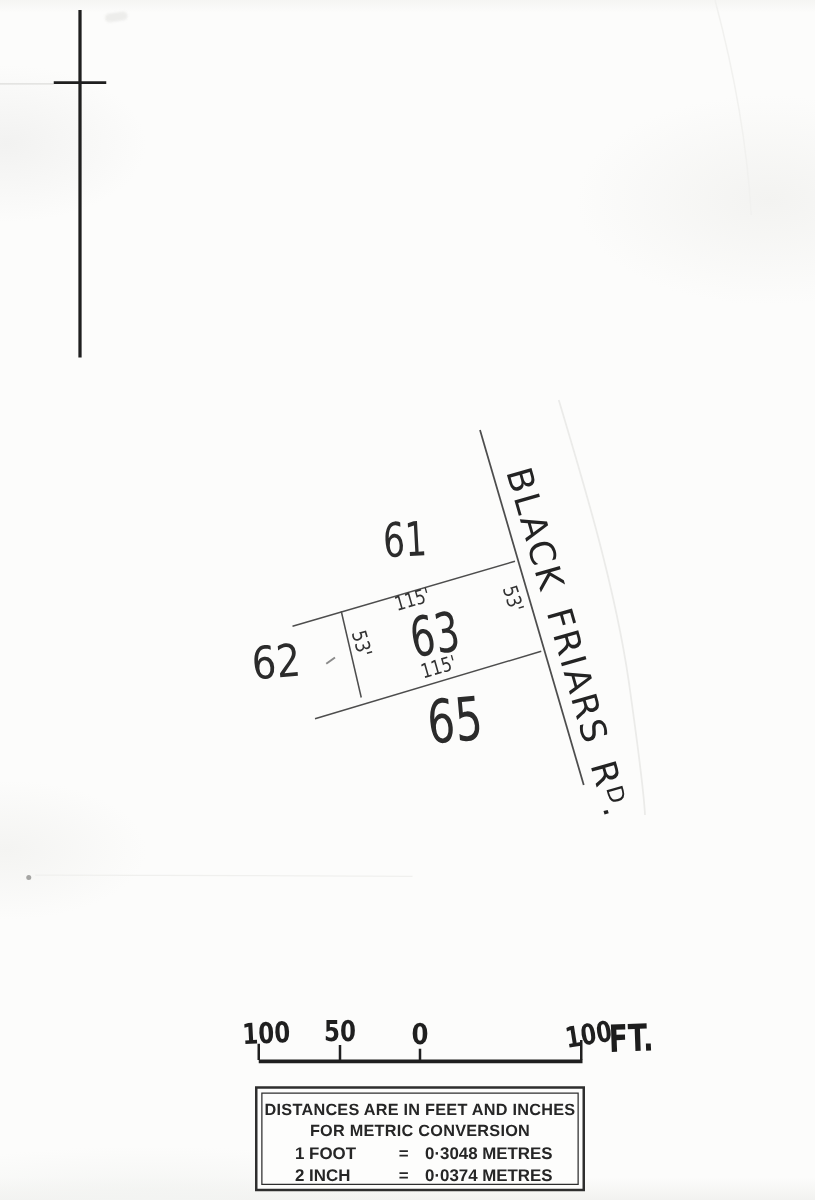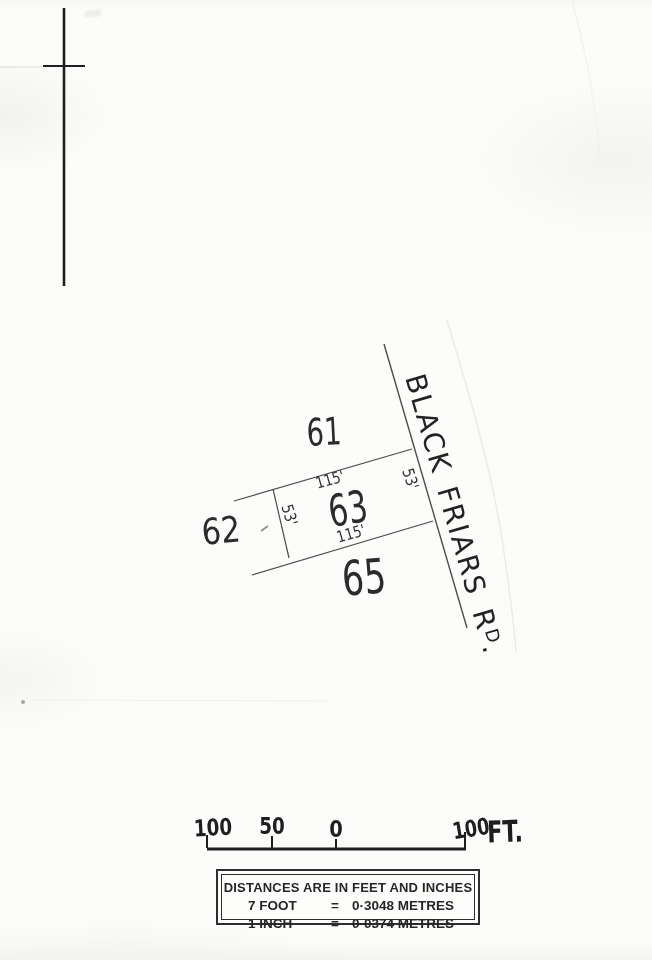--- a/index.html
+++ b/index.html
@@ -39,21 +39,21 @@
   }
   .road .supd{font-size:18px;vertical-align:7px;letter-spacing:0;}
   .scale-num{font-size:23px;font-weight:bold;color:#1f1f1f;}
   .sn0{left:213px;top:828px;transform:translate(-50%,-50%) rotate(-3deg) scaleX(.80);}
   .sn1{left:272px;top:826px;transform:translate(-50%,-50%) scaleX(.80);}
   .sn2{left:336px;top:829px;transform:translate(-50%,-50%) scaleX(.85);}
   .sn3{left:471px;top:829px;transform:translate(-50%,-50%) rotate(-9deg) scaleX(.78);}
   .scale-unit{left:505px;top:832px;font-size:30px;font-weight:bold;color:#1d1d1d;
     transform:translate(-50%,-50%) rotate(-2deg) scaleX(.75);}
   .convbox{
-    position:absolute;left:216px;top:869px;width:264px;height:56px;
+    position:absolute;left:204px;top:869px;width:264px;height:84px;
     border:2px solid #2e2e2e;background:#fdfdfc;box-sizing:border-box;
   }
   .convbox .inner{
     position:absolute;left:3px;top:3px;right:3px;bottom:3px;
     border:1px solid #2e2e2e;
     font-family:"Liberation Sans", sans-serif;font-weight:bold;color:#262626;
     text-align:center;
   }
   .conv-t1{font-size:13px;letter-spacing:.2px;margin-top:5px;}
   .conv-t2{font-size:13px;letter-spacing:.2px;margin-top:2px;}
@@ -114,26 +114,27 @@
 
   <div class="lbl scale-num sn0">100</div>
   <div class="lbl scale-num sn1">50</div>
   <div class="lbl scale-num sn2">0</div>
   <div class="lbl scale-num sn3">100</div>
   <div class="lbl scale-unit">FT.</div>
 
   <div class="convbox">
     <div class="inner">
       <div class="conv-t1">DISTANCES ARE IN FEET AND INCHES</div>
+      <div class="conv-t2">FOR METRIC CONVERSION</div>
       <div class="conv-row">
-        <span>7 FOOT</span>
+        <span>1 FOOT</span>
         <span class="eq">=</span>
         <span>0·3048 METRES</span>
       </div>
       <div class="conv-row">
-        <span>1 INCH</span>
+        <span>2 INCH</span>
         <span class="eq">=</span>
         <span>0·0374 METRES</span>
       </div>
     </div>
   </div>
 
 </div>
 
 </body></html>

